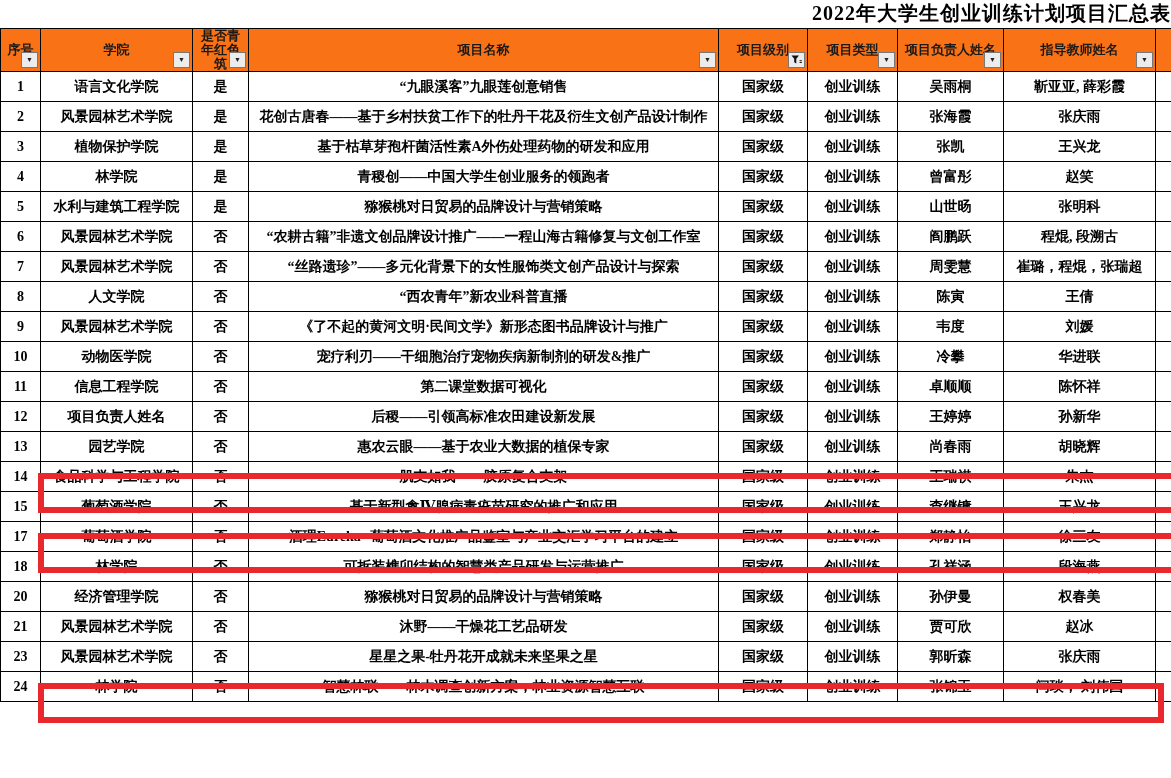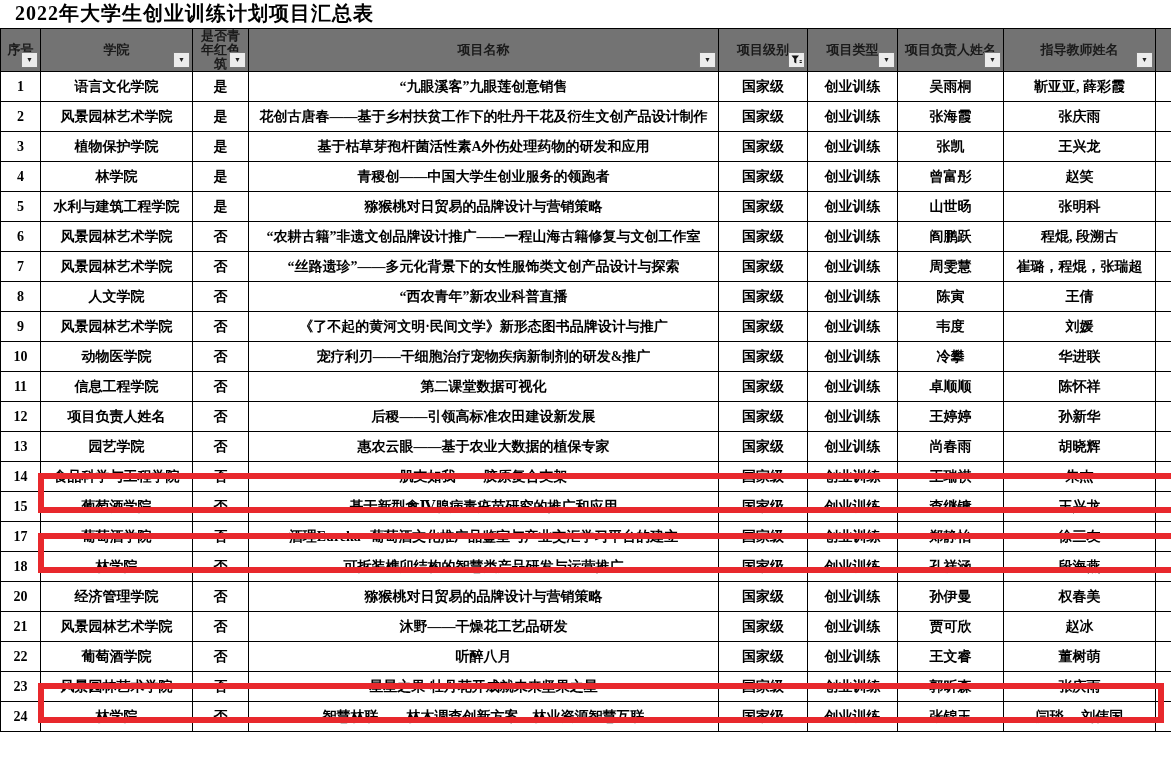--- a/index.html
+++ b/index.html
@@ -2,38 +2,37 @@
 <html><head>
 <meta charset="utf-8">
 <style>
   html,body{margin:0;padding:0;background:#fff;}
   .sheet{
     position:relative;width:1171px;height:778px;background:#ffffff;
     font-family:"Liberation Serif","DejaVu Serif",serif;
     overflow:hidden;
   }
   .title{
-    height:28px;line-height:27px;text-align:left;
+    height:28px;line-height:27px;text-align:right;
     font-size:20px;font-weight:bold;color:#000;
     letter-spacing:1px;
-    padding-left:15px;
   }
   table.grid{
     border-collapse:collapse;table-layout:fixed;width:1171px;
   }
   table.grid th, table.grid td{
     border:1px solid #000;
     overflow:hidden;
     padding:0 2px;
     text-align:center;
     vertical-align:middle;
     box-sizing:border-box;
   }
   table.grid th{
-    background:#737373;
+    background:#f97316;
     height:30px;
     font-size:13px;
     font-weight:bold;
     line-height:14px;
     position:relative;
     color:#1a1a1a;
   }
   table.grid td{
     height:30px;
     font-size:14px;
@@ -313,31 +312,20 @@
           <td class="c-college">风景园林艺术学院</td>
           <td class="c-youth">否</td>
           <td class="c-project">沐野——干燥花工艺品研发</td>
           <td class="c-level">国家级</td>
           <td class="c-type">创业训练</td>
           <td class="c-leader">贾可欣</td>
           <td class="c-teacher">赵冰</td>
           <td></td>
         </tr>
         <tr>
-          <td class="c-no">22</td>
-          <td class="c-college">葡萄酒学院</td>
-          <td class="c-youth">否</td>
-          <td class="c-project">听醉八月</td>
-          <td class="c-level">国家级</td>
-          <td class="c-type">创业训练</td>
-          <td class="c-leader">王文睿</td>
-          <td class="c-teacher">董树萌</td>
-          <td></td>
-        </tr>
-        <tr>
           <td class="c-no">23</td>
           <td class="c-college">风景园林艺术学院</td>
           <td class="c-youth">否</td>
           <td class="c-project">星星之果-牡丹花开成就未来坚果之星</td>
           <td class="c-level">国家级</td>
           <td class="c-type">创业训练</td>
           <td class="c-leader">郭昕森</td>
           <td class="c-teacher">张庆雨</td>
           <td></td>
         </tr>

